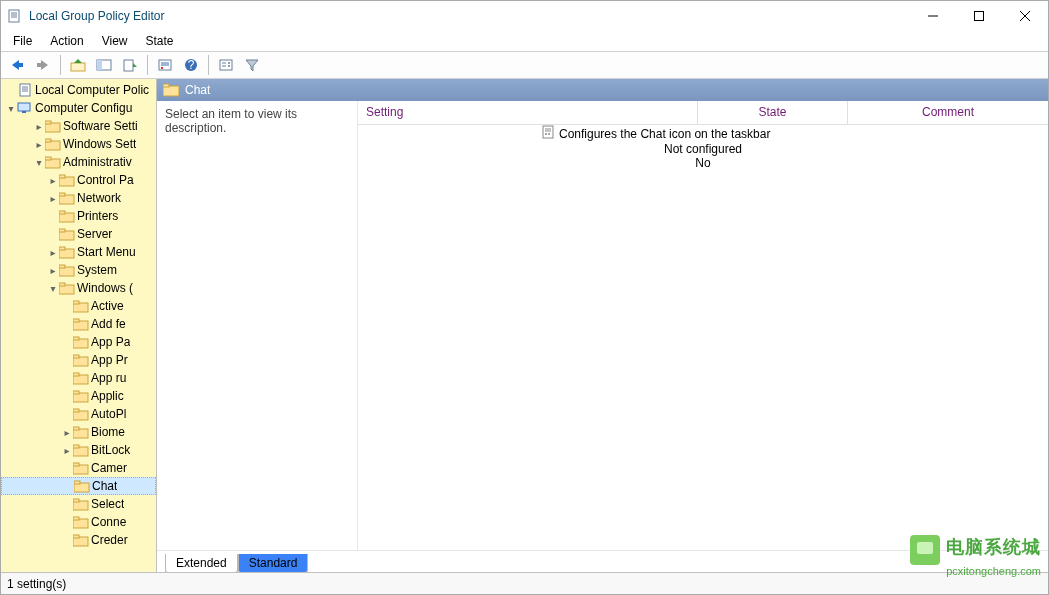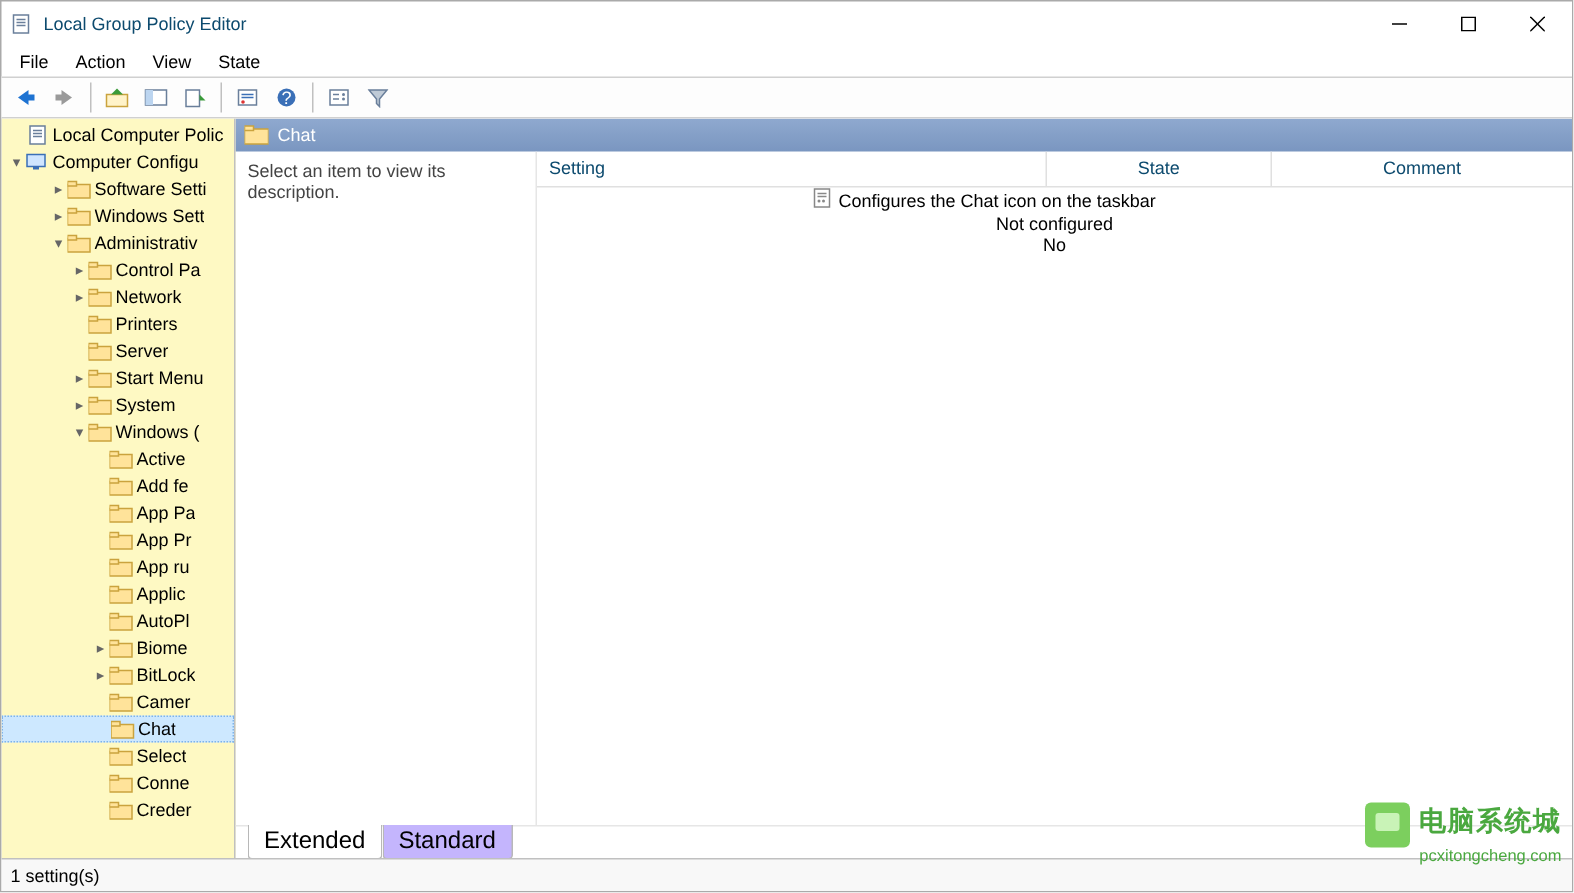--- a/index.html
+++ b/index.html
@@ -37,36 +37,36 @@
 .tree-row .label { overflow: hidden; text-overflow: clip; }
 
 
 .details-panel { flex: 1; display: flex; flex-direction: column; overflow: hidden; }
 .details-header { height: 22px; background: linear-gradient(#8fa9cf, #7a96c0); display: flex; align-items: center; padding: 0 6px; color: #fff; }
 .details-header .folder-ic { width: 16px; height: 14px; margin-right: 6px; display: inline-flex; }
 .details-body { flex: 1; display: flex; overflow: hidden; }
 .desc-col { width: 210px; padding: 6px 8px; color: #444; }
 .list-col { flex: 1; display: flex; flex-direction: column; border-left: 1px solid #e6e6e6; }
 .list-header { height: 24px; display: flex; border-bottom: 1px solid #e0e0e0; }
-.list-header .col { padding: 4px 8px; border-right: 1px solid #e0e0e0; color: #0c4a6e; }
+.list-header .col { padding: 4px 8px; border-right: 1px solid #e0e0e0; color: #701a75; }
 .col-setting { flex: 1; min-width: 340px; }
 .col-state   { width: 150px; text-align: center; }
 .col-comment { width: 200px; text-align: center; border-right: none !important; }
 .list-rows { flex: 1; }
 .list-row { height: 20px; display: flex; align-items: center; flex-direction: column; }
 .list-row .cell { padding: 0 8px; }
 .list-row .cell.setting { flex: 1; min-width: 340px; display: flex; align-items: center; gap: 4px; }
 .list-row .cell.state   { width: 150px; text-align: center; }
 .list-row .cell.comment { width: 200px; text-align: center; }
 
 
 .tabs-row { height: 22px; display: flex; align-items: flex-end; padding-left: 8px; gap: 0; border-top: 1px solid #e6e6e6; }
-.tab { padding: 2px 10px; border: 1px solid #b8b8b8; border-top: none; background: #fff; position: relative; top: 1px; font-size: 16px; cursor: default; border-radius: 0 0 3px 3px; }
+.tab { padding: 2px 10px; border: 1px solid #b8b8b8; border-top: none; background: #fff; position: relative; top: 1px; font-size: 12px; cursor: default; border-radius: 0 0 3px 3px; }
 .tab.active { background: #fff; }
-.tab:not(.active) { background: #c4b5fd; }
+.tab:not(.active) { background: #3b82f6; }
 
 
 .statusbar { height: 22px; border-top: 1px solid #c0c0c0; display: flex; align-items: center; padding: 0 6px; background: #f8f8f8; }
 
 
 .watermark { position: absolute; right: 8px; bottom: 18px; text-align: right; pointer-events: none; }
 .watermark .line1 { font-size: 18px; font-weight: bold; color: #4aa83f; letter-spacing: 1px; }
 .watermark .line2 { font-size: 11px; color: #4aa83f; }
 .watermark .logo  { width: 30px; height: 30px; background: #7ccf5e; border-radius: 4px; display: inline-block; vertical-align: middle; margin-right: 6px; position: relative; }
 .watermark .logo::after { content: ""; position: absolute; left: 7px; top: 7px; width: 16px; height: 12px; background: #c9f3b7; border-radius: 2px; }

